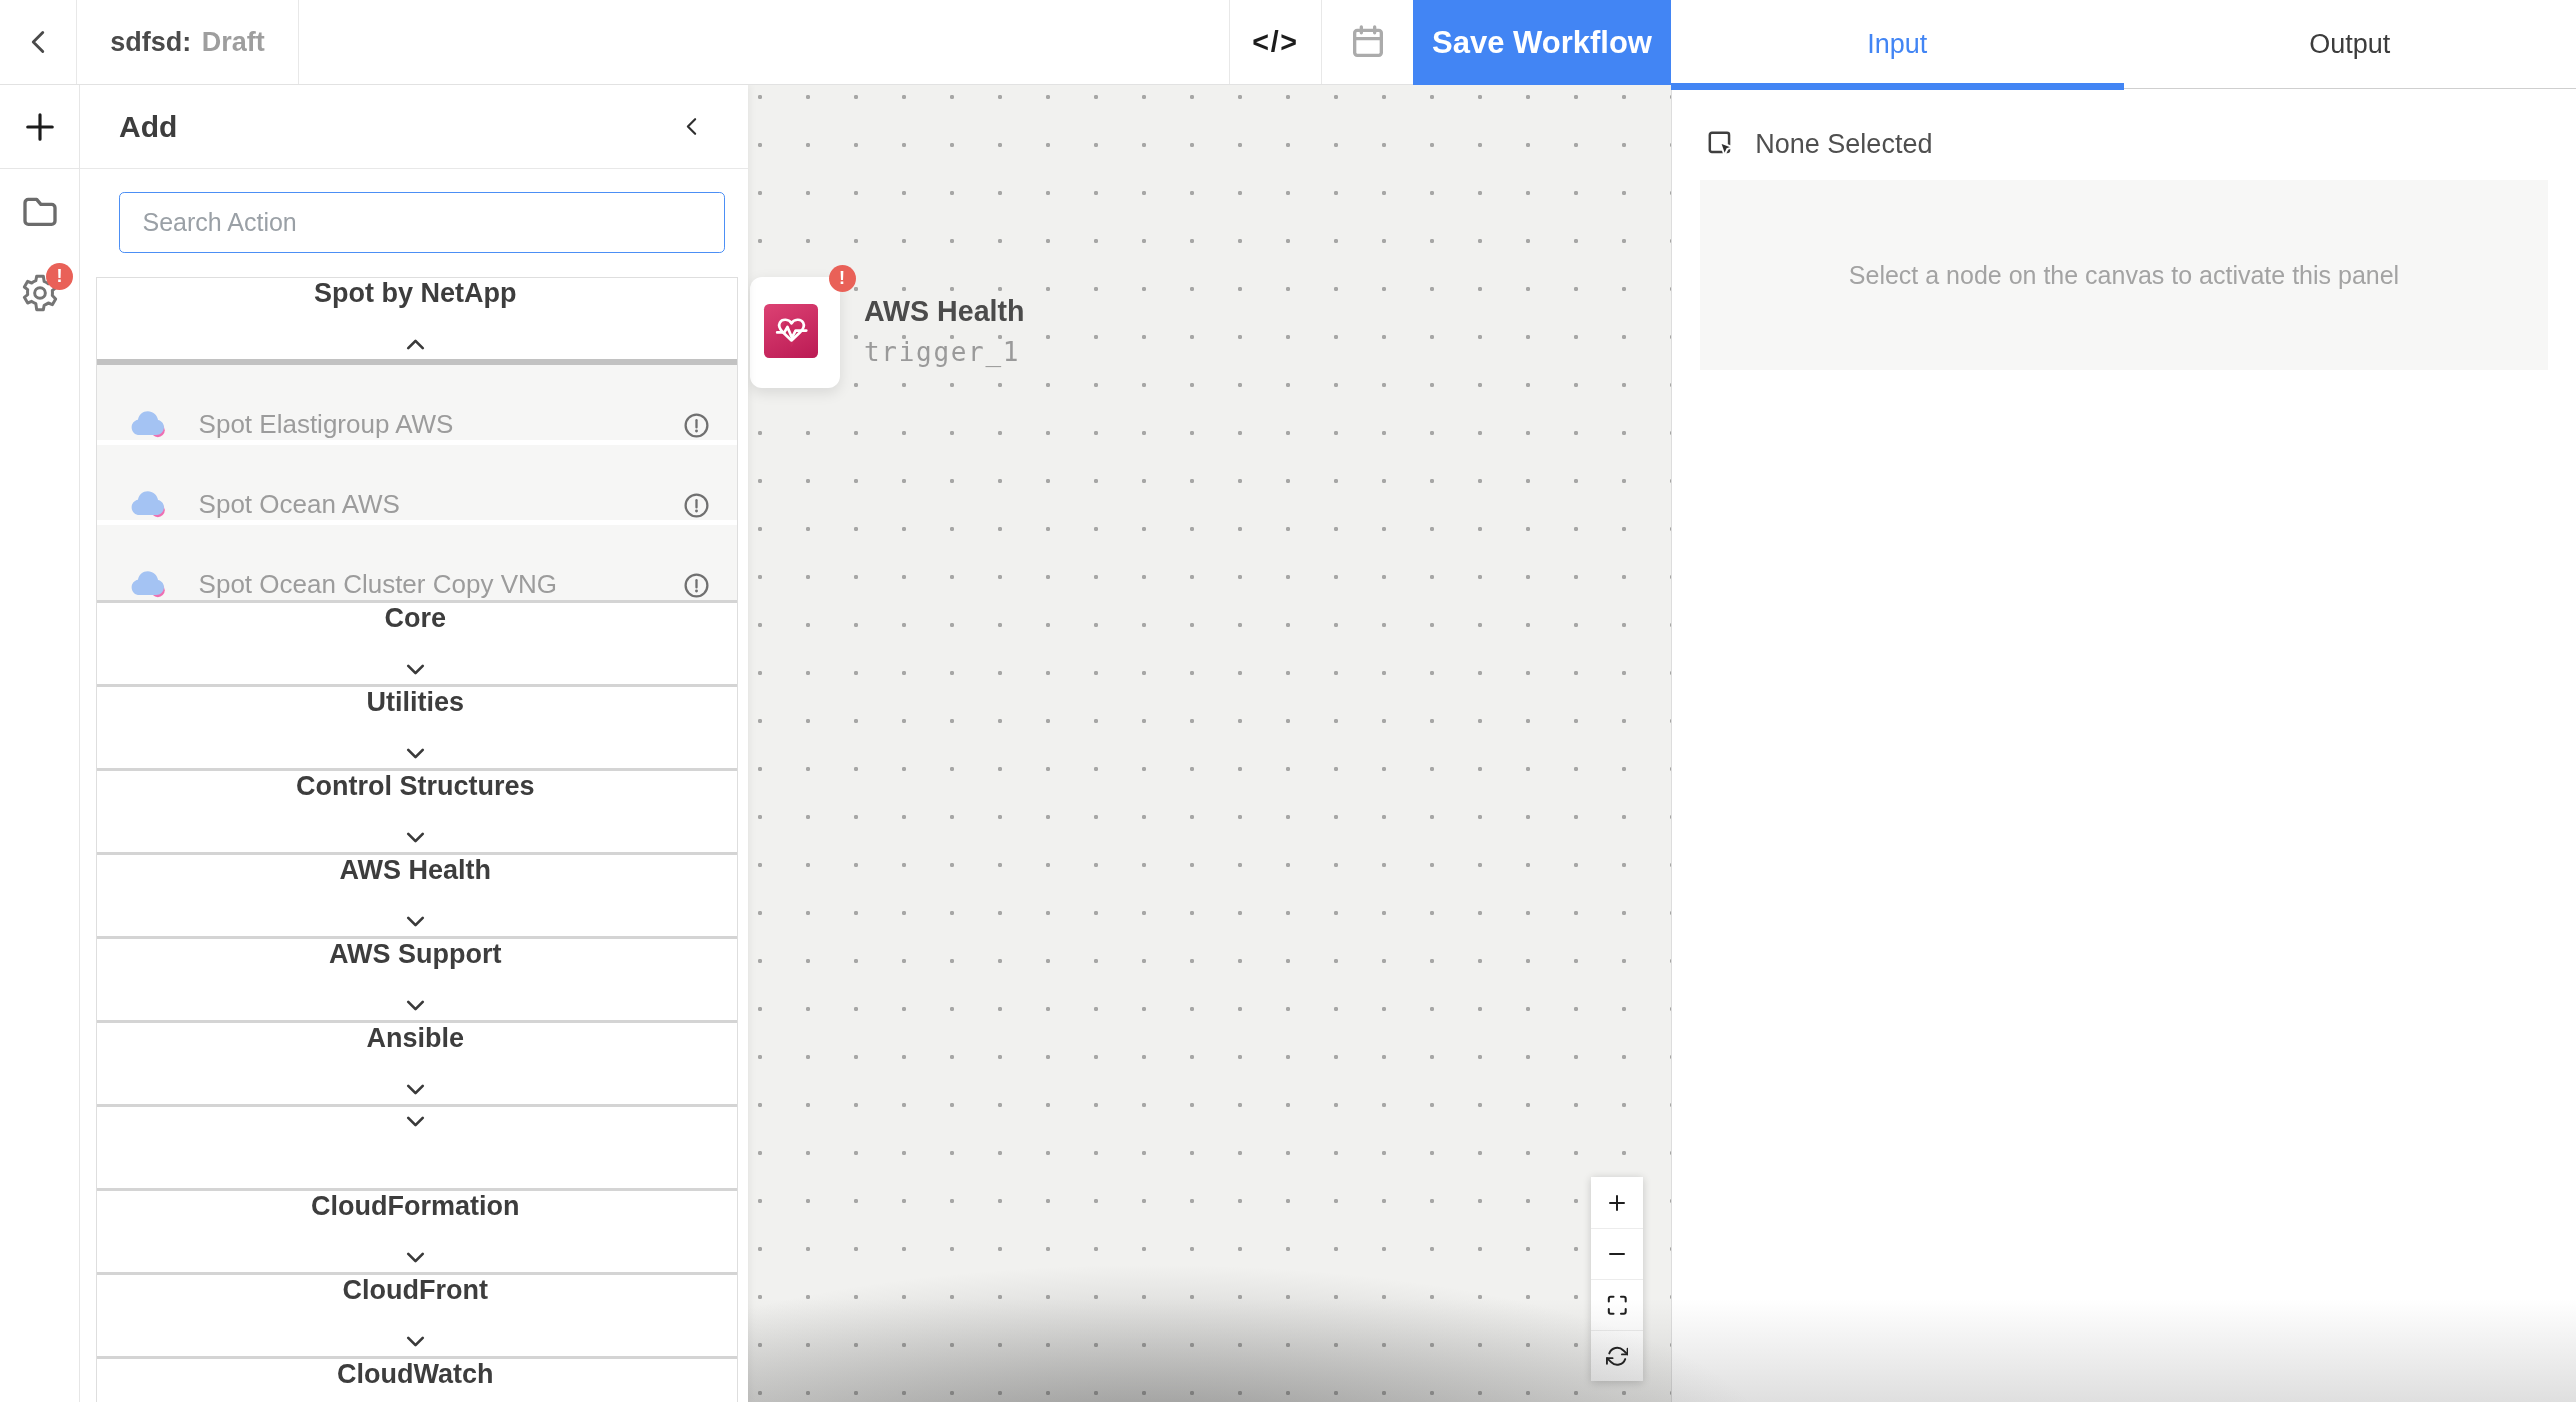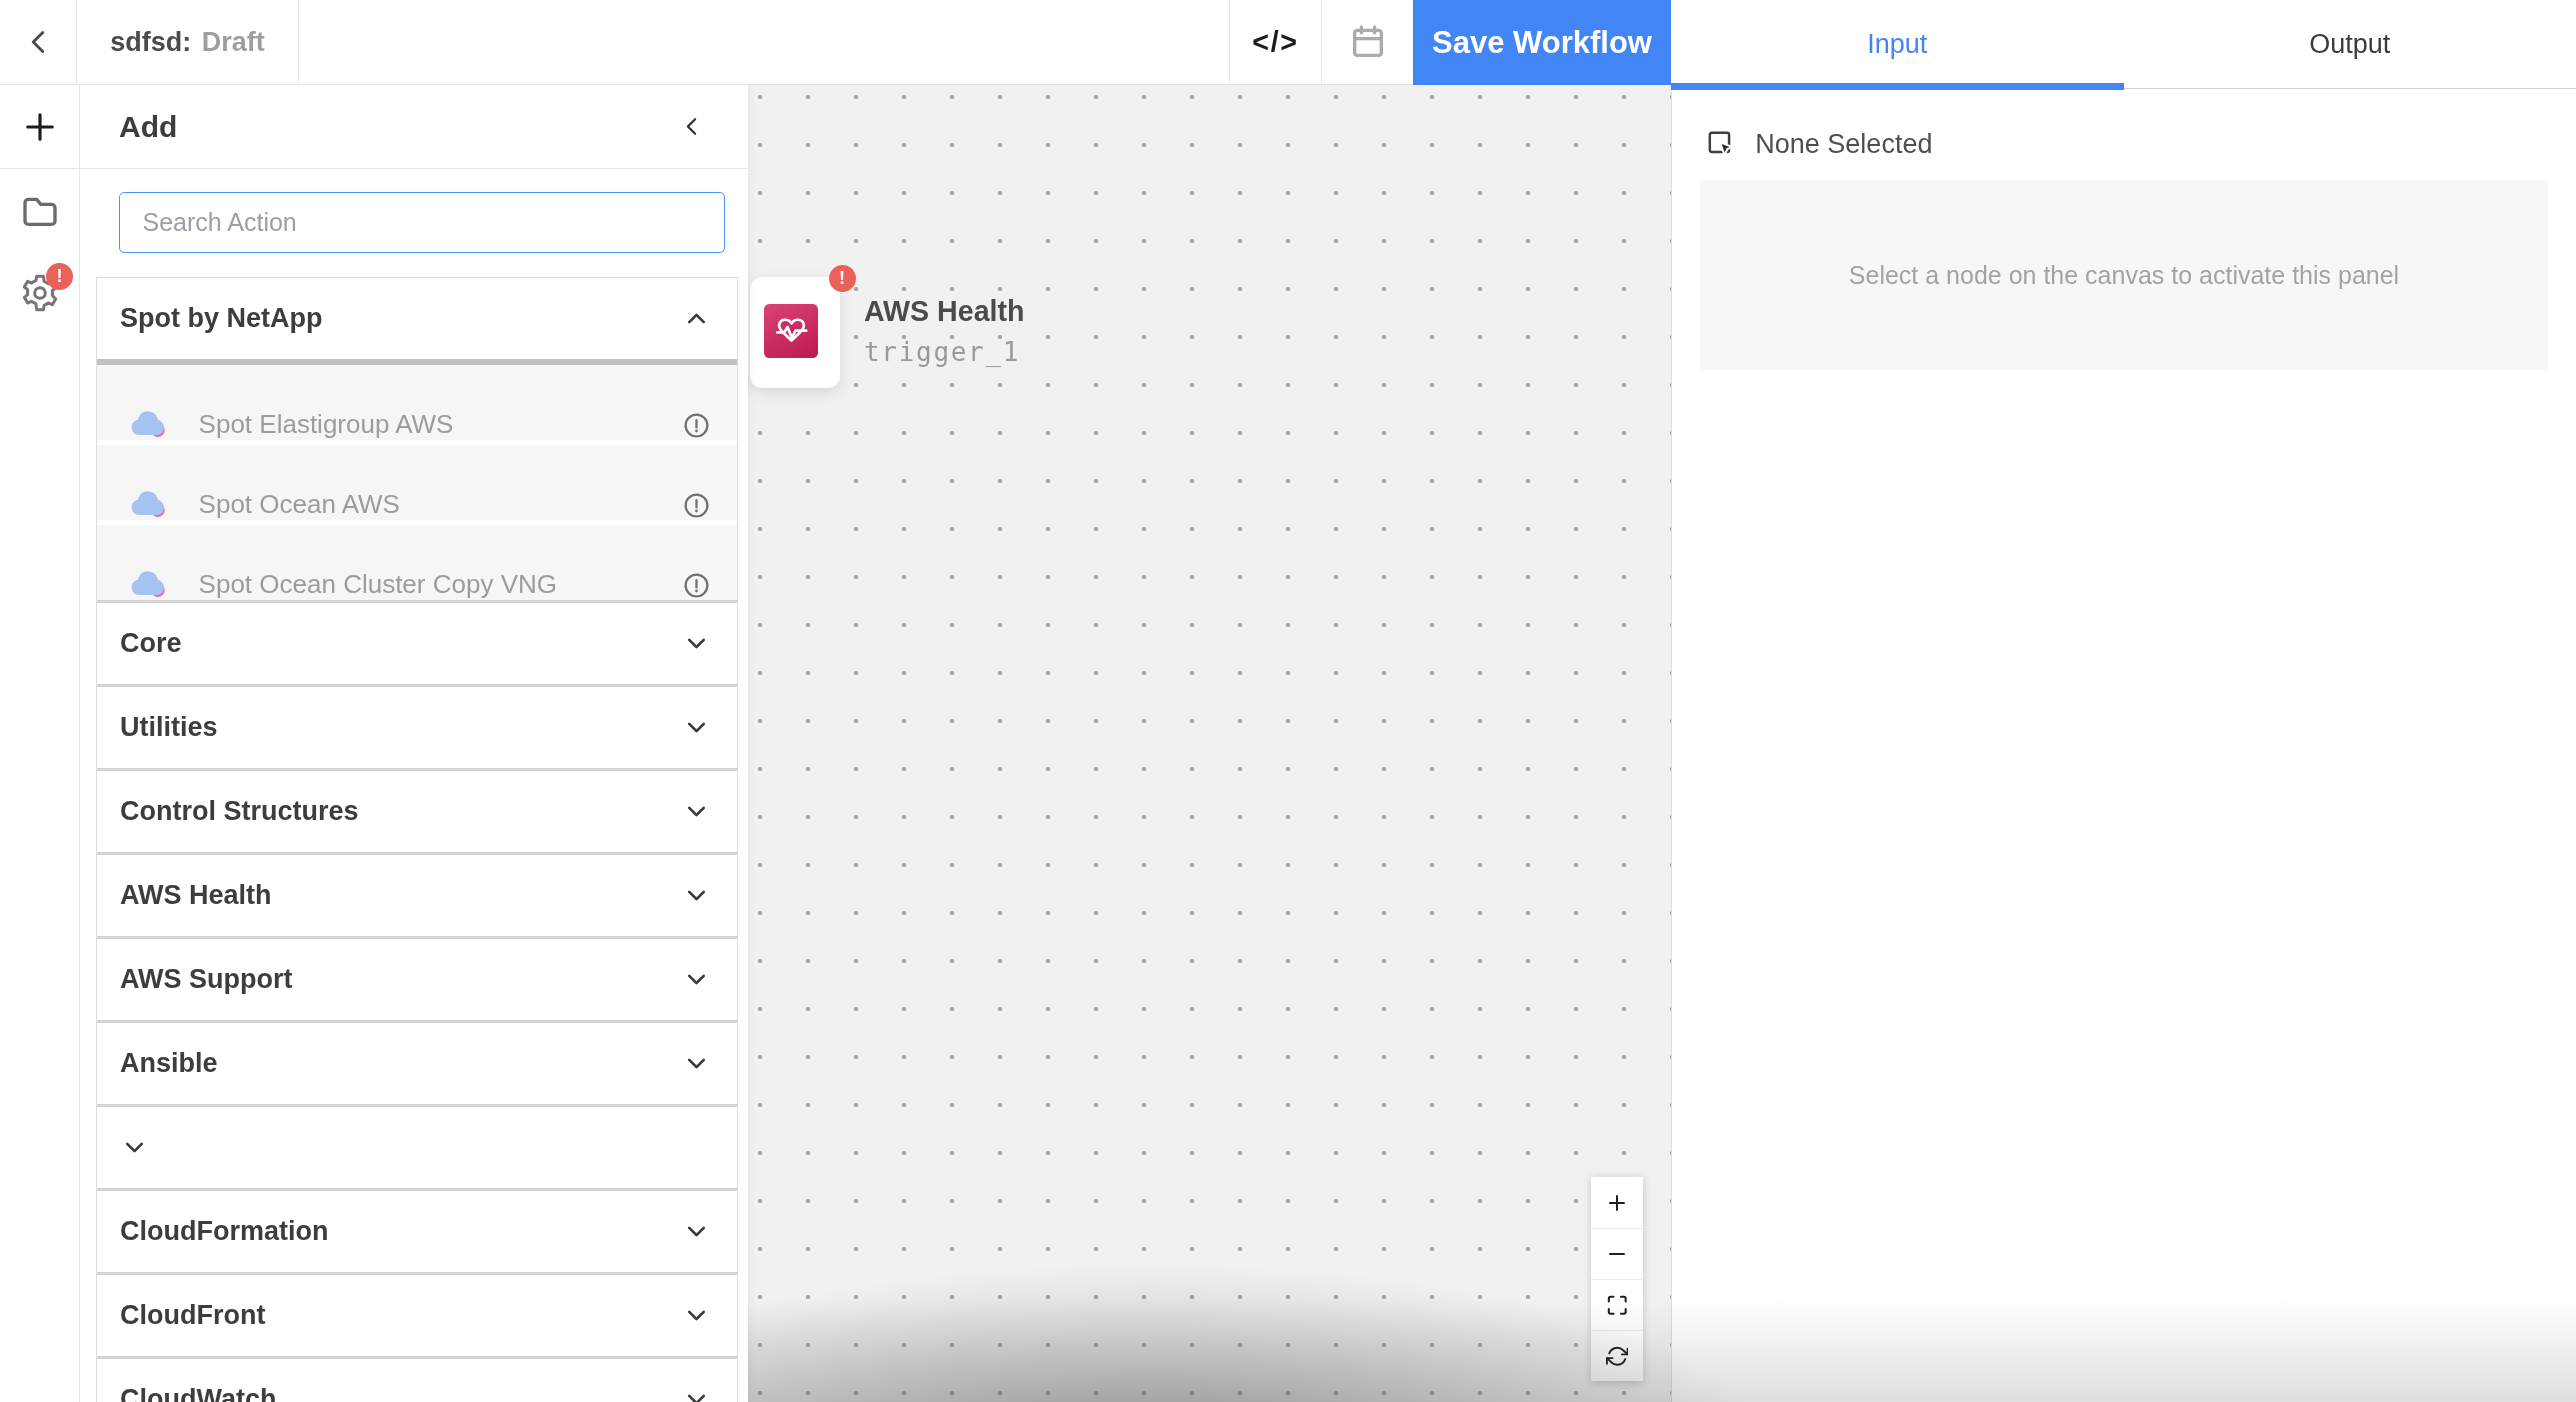--- a/index.html
+++ b/index.html
@@ -86,21 +86,21 @@
                     display: flex; align-items: center; padding: 0 42px 0 39px; }
   .sidebar-title { font-size: 30px; font-weight: 600; color: #3d3d3d; flex: 1; }
   .collapse-btn { cursor: pointer; display: flex; align-items: center; }
   .search-wrap { padding: 23.4px 23.4px 0 39px; height: 108px; }
   .search-input { width: 606px; height: 61px; border: 1.7px solid var(--search-border); border-radius: 5.2px;
                   padding: 0 22.5px; font-family: Liberation Sans, sans-serif; font-size: 25px; color: #3d3d3d; outline: none; }
   .search-input::placeholder { color: #9aa0a6; }
   .sections { margin-left: 15.6px; width: 642px; border: 0.9px solid #dedede; border-bottom: none; }
   .acc-section + .acc-section { border-top: 3.5px solid #d4d4d4; }
   .acc-header { height: 81px; background: #fff; display: flex; align-items: center;
-                padding: 0 26px 0 23.4px; cursor: pointer; }
+                padding: 0 26px 0 23.4px; cursor: pointer; flex-direction: column; }
   .acc-label { flex: 1; font-size: 27px; font-weight: 700; color: #3d3d3d; }
   .chev { width: 29px; height: 29px; stroke: #3a3a3a; stroke-width: 2.2; fill: none;
           stroke-linecap: round; stroke-linejoin: round; }
   .chev.up { transform: rotate(180deg); }
   .acc-items { border-top: 6px solid #c2c2c2; background: #fff; }
   .action-item { height: 75px; background: #f6f6f5; display: flex; align-items: flex-end;
                  padding: 0 26px 0 31px; cursor: pointer; }
   .action-item + .action-item { margin-top: 5.2px; }
   .cloud { width: 40px; height: 36px; }
   .cloud circle { fill: var(--cloud-pink); }

